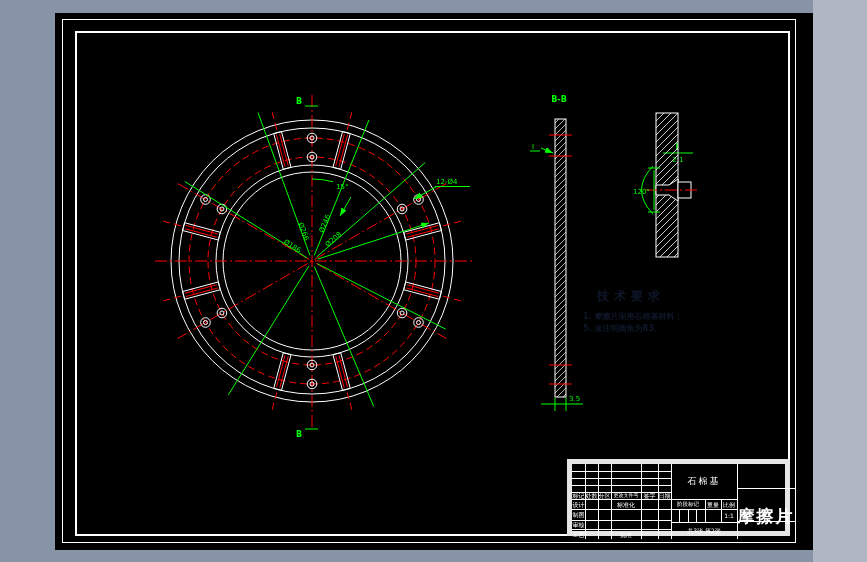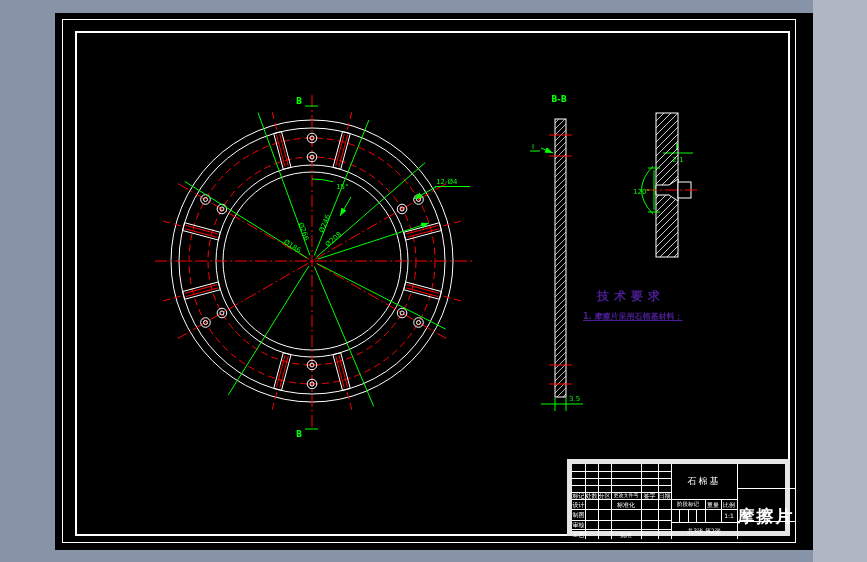--- a/index.html
+++ b/index.html
@@ -15,23 +15,23 @@
   #frame-inner{position:absolute;left:75px;top:31px;width:715px;height:505px;border:2px solid #fff;}
   #cad{position:absolute;left:0;top:0;}
   .g{stroke:#00ff00;stroke-width:1;fill:none;}
   .r{stroke:#ff0000;stroke-width:1;fill:none;}
   .rd{stroke:#ff0000;stroke-width:1;fill:none;stroke-dasharray:7 4;}
   .rcl{stroke:#ff0000;stroke-width:1;fill:none;stroke-dasharray:12 3 2 3;}
   .w{stroke:#ffffff;stroke-width:1;fill:none;}
   .gt{fill:#00ff00;font-size:7px;font-family:"DejaVu Sans",sans-serif;}
   .bt{font-size:8px;font-weight:bold;}
   
-  #tech{position:absolute;left:583px;top:288px;width:209px;color:#4c1d95;font-weight:bold;}
+  #tech{position:absolute;left:583px;top:288px;width:209px;color:#0f172a;font-weight:bold;}
   #tech h3{margin:0 0 6px 14px;font-size:12px;letter-spacing:5px;font-weight:bold;}
-  #tech .ti{font-size:8px;line-height:11.5px;text-decoration:underline;}
+  #tech .ti{font-size:8px;line-height:11.5px;}
   
   #tb{position:absolute;left:567px;top:459px;width:223px;height:77px;border:5px solid #e5e5e5;background:#000;}
   .vl{position:absolute;width:1px;background:#fff;}
   .hl{position:absolute;height:1px;background:#fff;}
   .tbt{position:absolute;color:#fff;font-size:6px;line-height:7px;display:flex;align-items:center;justify-content:center;text-align:center;overflow:hidden;}
 </style>
 </head>
 <body>
 
 <div id="right-strip"></div>
@@ -200,20 +200,21 @@
     <text x="633" y="194" class="gt">120°</text>
     <line x1="654" y1="170" x2="654" y2="210" class="g"></line>
     <line x1="648" y1="168" x2="660" y2="168" class="g"></line>
     <line x1="648" y1="212" x2="660" y2="212" class="g"></line>
   </g>
 </svg>
 
 <div id="tech">
   <h3>技术要求</h3>
   <div class="ti">1. 摩擦片采用石棉基材料；</div>
+  <div class="ti">5. 未注明圆角为R3。</div>
 </div>
 
 <div id="tb">
 
   <div class="vl" style="left:99px;top:0;height:75px;"></div>
   <div class="vl" style="left:165px;top:0;height:75px;"></div>
 
   <div class="vl" style="left:13px;top:0;height:75px;"></div>
   <div class="vl" style="left:26px;top:0;height:75px;"></div>
   <div class="vl" style="left:39px;top:0;height:75px;"></div>

